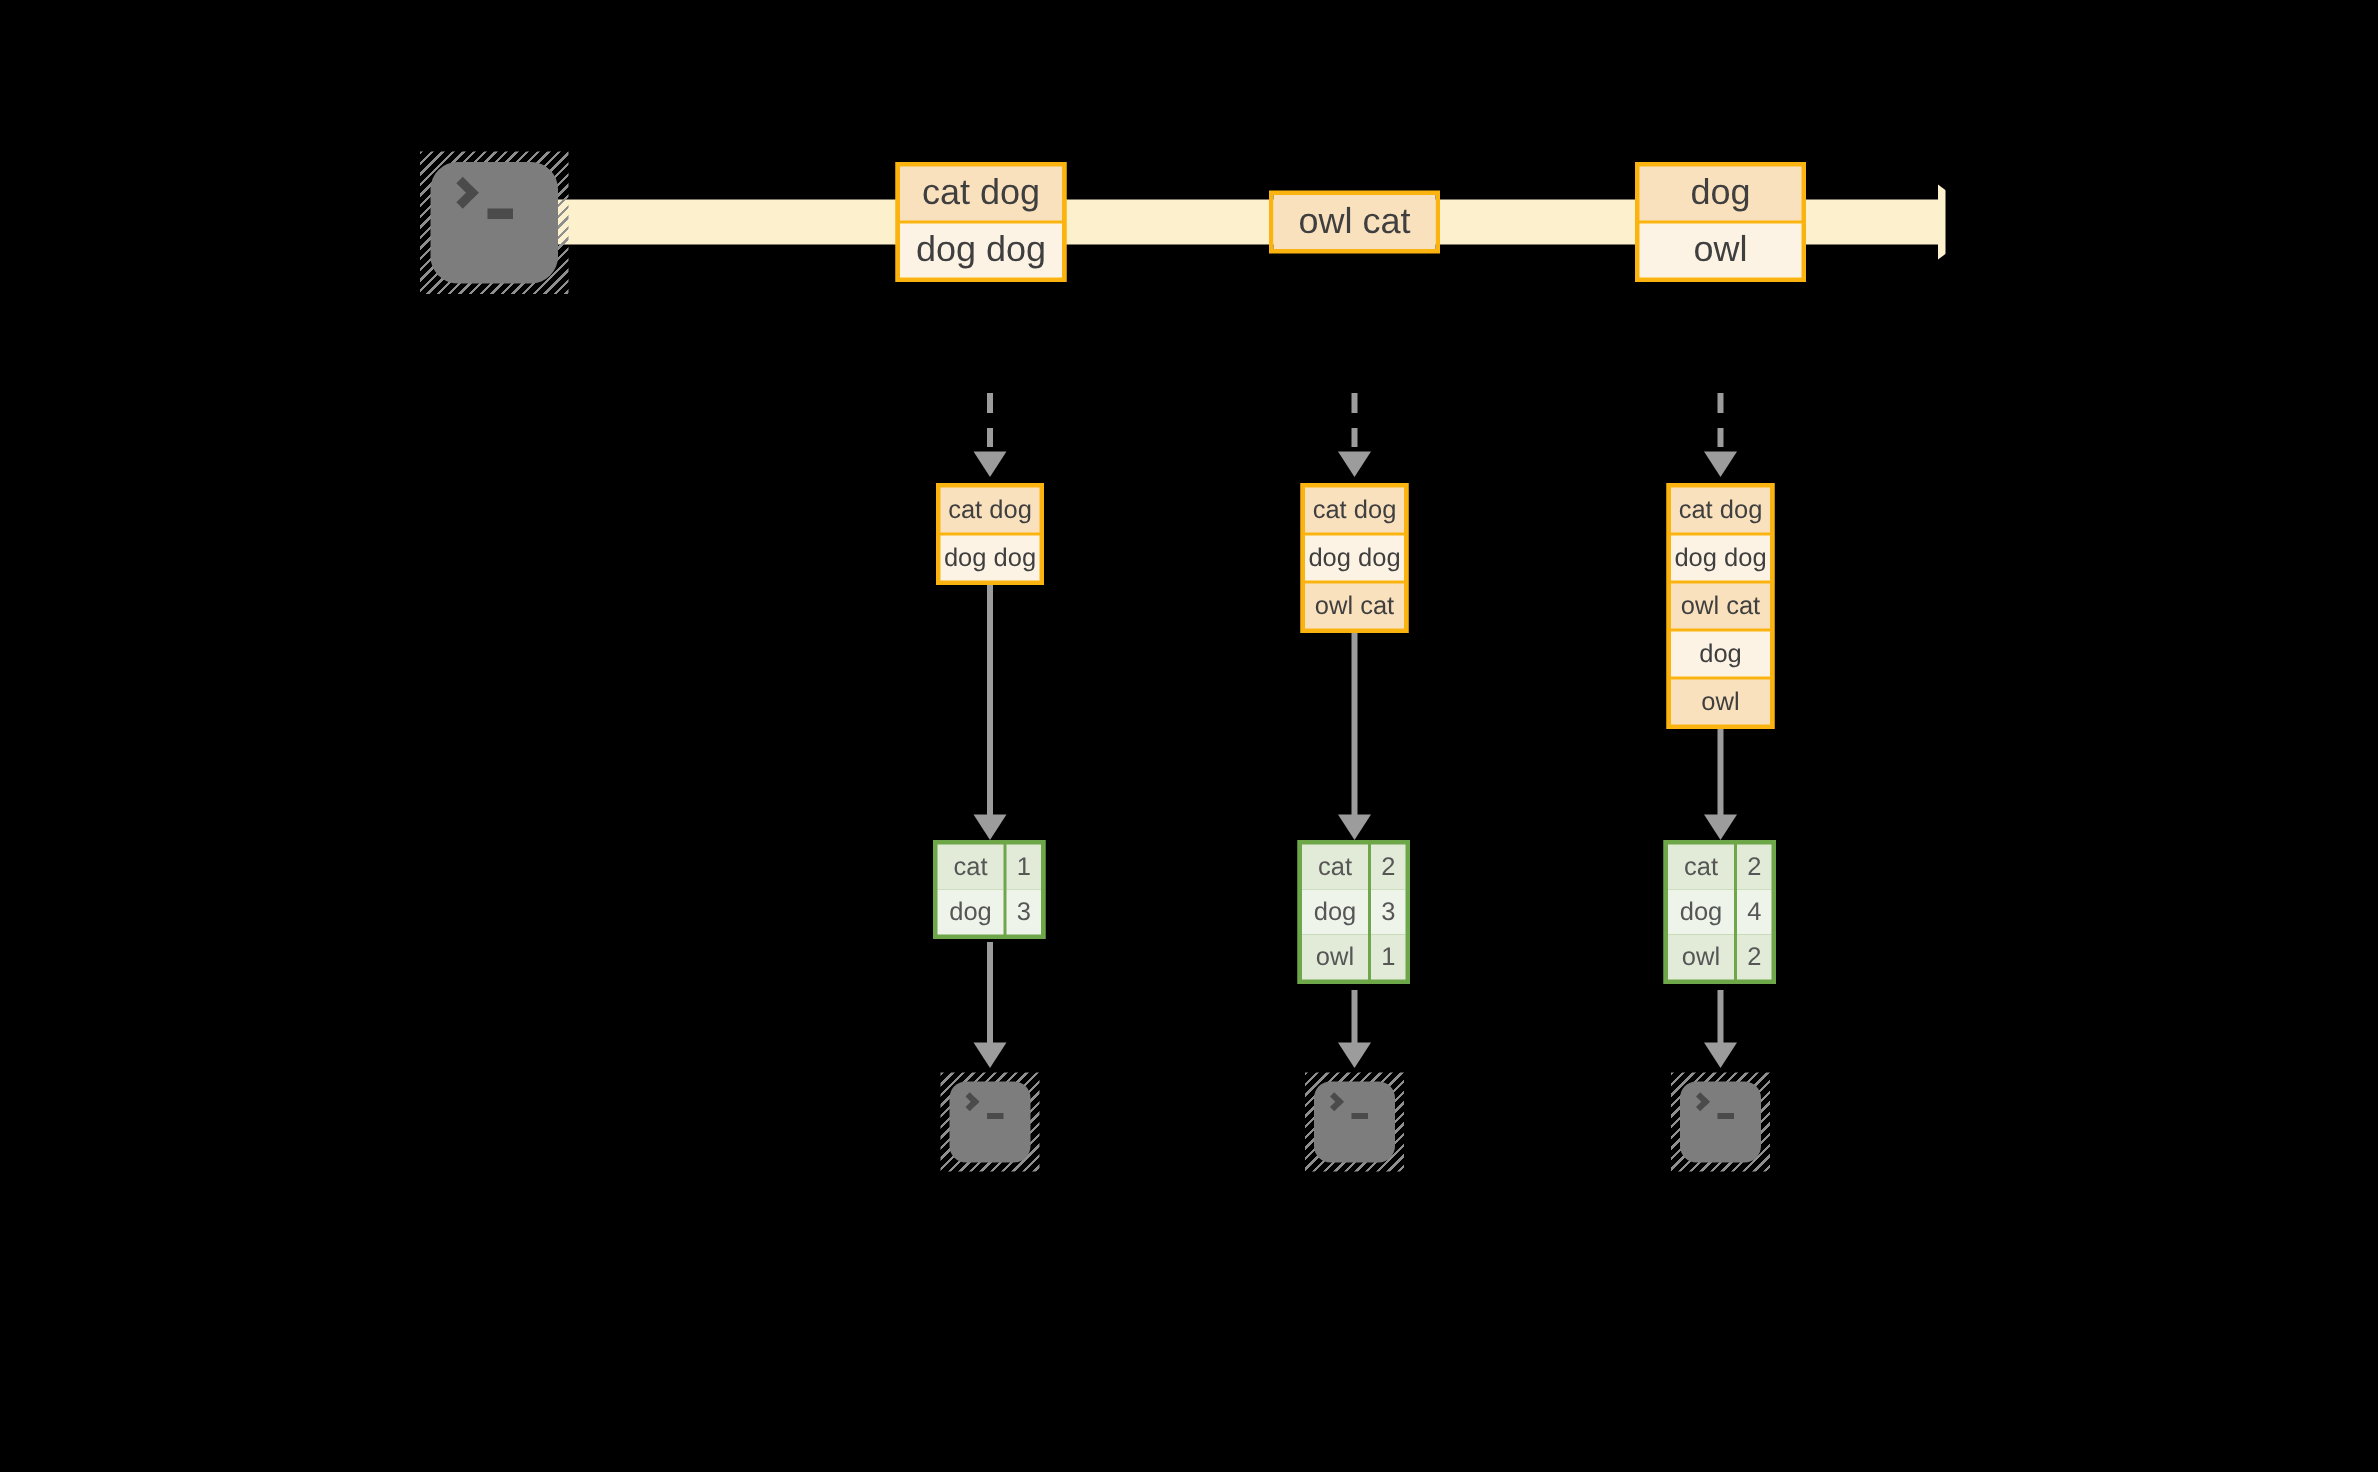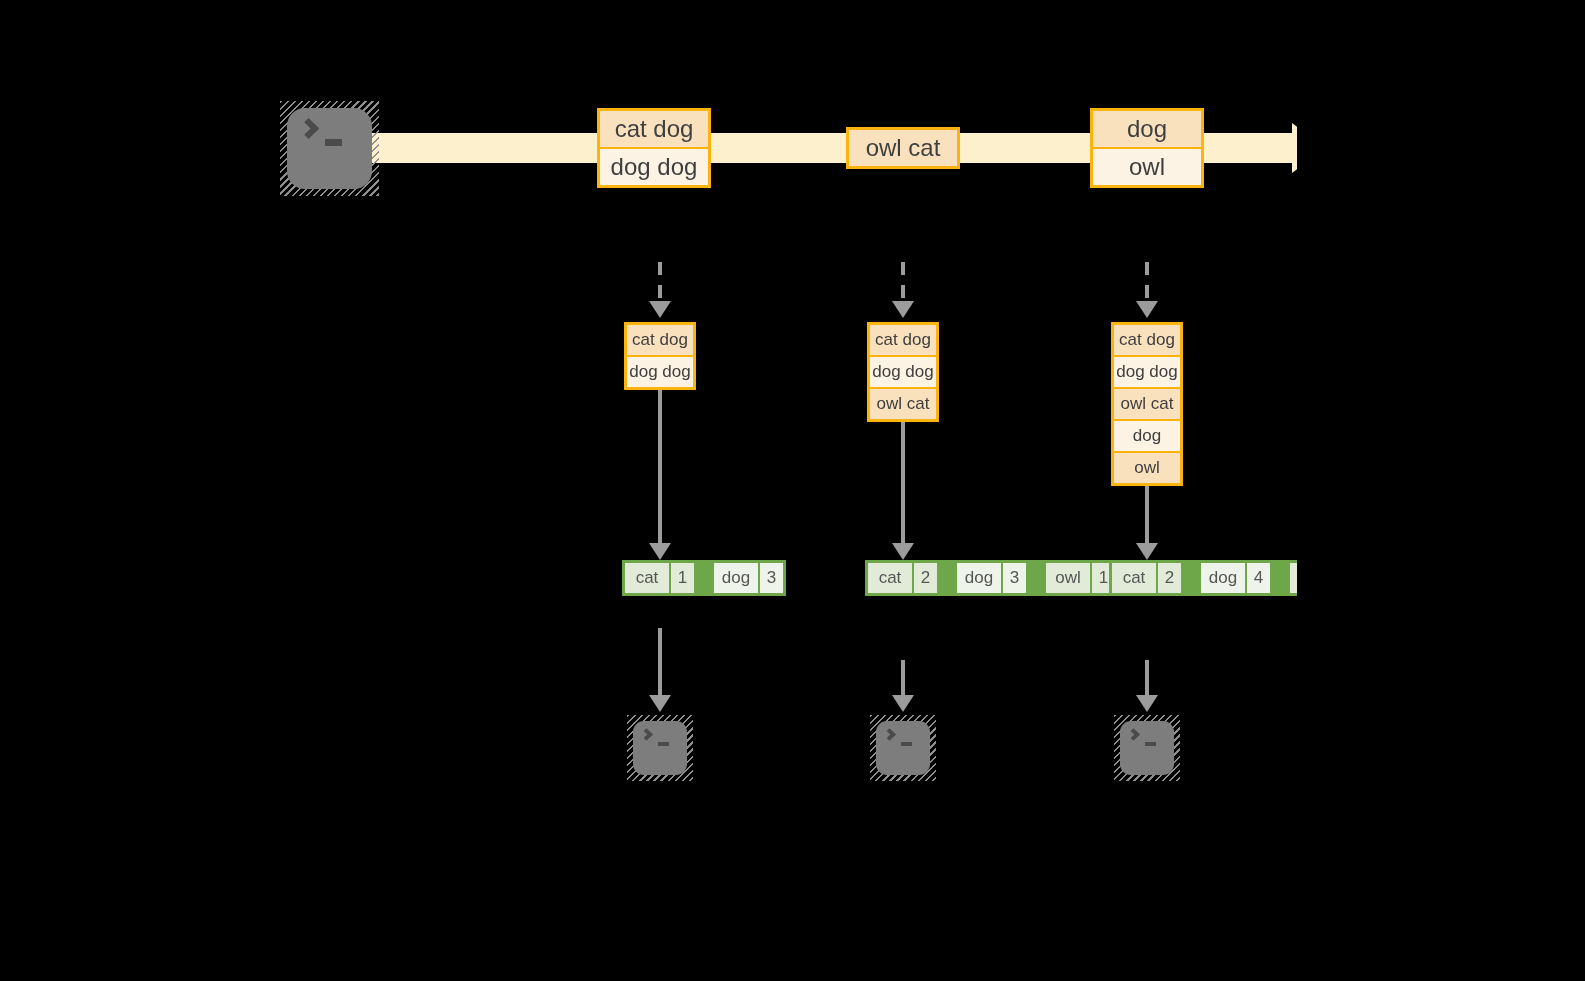--- a/index.html
+++ b/index.html
@@ -49,21 +49,21 @@
   .obox{position:absolute;z-index:3;border:3px solid var(--orange);background:var(--orange);
     display:flex;flex-direction:column;gap:2px;}
   .orow{display:flex;align-items:center;justify-content:center;
     color:var(--box_text);height:30px;font-size:17px;}
   .orow.big{height:36px;font-size:24px;}
   .orow.dark{background:var(--peach_dark);}
   .orow.light{background:var(--peach_light);}
 
   
   .gtable{position:absolute;z-index:3;border:3px solid var(--green);background:var(--green);
-    display:flex;flex-direction:row;gap:20px;justify-content:center;}
+    display:flex;flex-direction:column;gap:0;justify-content:center;}
   .grow{display:flex;gap:2px;height:30px;}
   .gcell{display:flex;align-items:center;justify-content:center;
     color:var(--table_text);font-size:17px;}
   .gword{width:44px;}
   .gcount{width:23px;}
   .grow.gdark .gcell{background:var(--green_dark);}
   .grow.glight .gcell{background:var(--green_light);}
 
   
   .vdash{position:absolute;width:4px;z-index:2;

